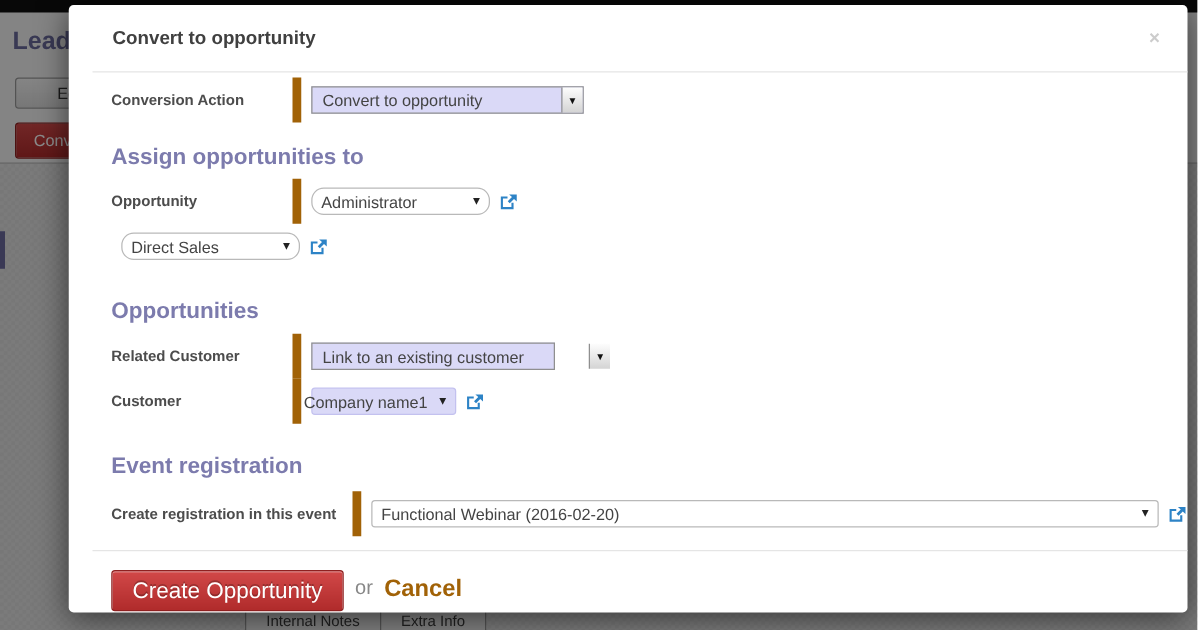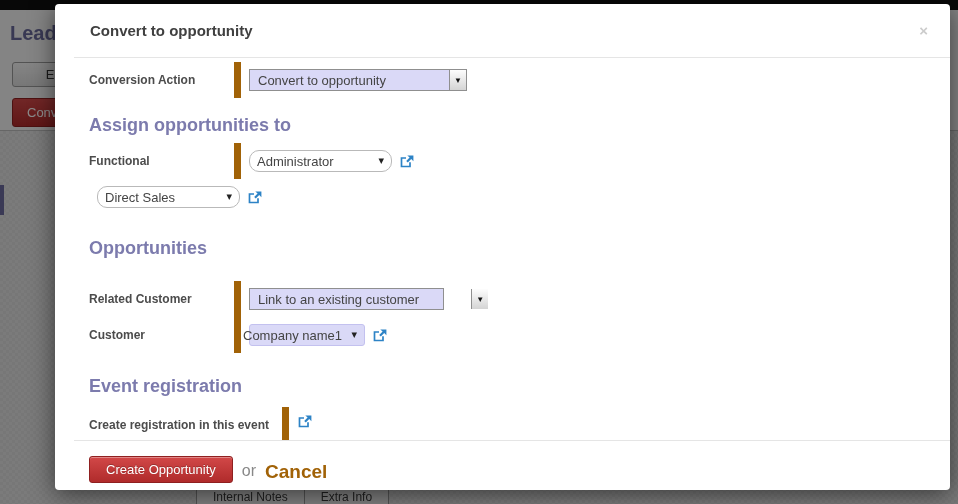--- a/index.html
+++ b/index.html
@@ -88,21 +88,21 @@
   .w-customer{width:116px;justify-content:flex-end;}
   .w-event{width:630px;}
   .extlink{display:inline-flex;cursor:pointer;flex:0 0 auto;}
   
   .modal-footer{
     flex:0 0 50px;border-top:1px solid #e5e5e5;
     display:flex;align-items:flex-start;gap:9px;padding:15px 15px 0 15px;box-sizing:border-box;
   }
   .btn-danger{
     background:linear-gradient(#d24848,#b02b2b);border:1px solid #8f2020;color:#fff;
-    font-size:13px;padding:5px 16px;border-radius:3px;cursor:pointer;
+    font-size:18px;padding:5px 16px;border-radius:3px;cursor:pointer;
     box-shadow:inset 0 1px 0 rgba(255,255,255,0.35);font-family:inherit;
     text-shadow:0 -1px 0 rgba(0,0,0,0.25);
   }
   .or-text{color:#888;font-size:16px;padding-top:6px;}
   .cancel-link{color:#a16207;font-weight:bold;font-size:19px;padding-top:5px;cursor:pointer;}
 </style>
 </head>
 <body>
 
 <div class="backdrop">
@@ -136,21 +136,21 @@
         <div class="sel sel-native w-conversion">
           <span>Convert to opportunity</span>
           <span class="native-btn">▼</span>
         </div>
       </div>
     </div>
 
     <div class="section-h">Assign opportunities to</div>
 
     <div class="form-row">
-      <div class="flabel">Functional</div>
+      <div class="flabel">Opportunity</div>
       <div class="ffield">
         <div class="sel sel-plain w-salesperson">
           <span>Administrator</span>
         </div>
         <span class="extlink">
           <svg width="16" height="15" viewBox="0 0 16 15">
             <path d="M11 8.2v4.3H2.5V4H7" fill="none" stroke="#2d83c6" stroke-width="1.7"></path>
             <path d="M8.3 1.6h6.1v5.6l-2.2-2.1-3.4 3.4-1.6-1.6 3.4-3.4z" fill="#2d83c6"></path>
           </svg>
         </span>
@@ -164,21 +164,21 @@
         </div>
         <span class="extlink">
           <svg width="16" height="15" viewBox="0 0 16 15">
             <path d="M11 8.2v4.3H2.5V4H7" fill="none" stroke="#2d83c6" stroke-width="1.7"></path>
             <path d="M8.3 1.6h6.1v5.6l-2.2-2.1-3.4 3.4-1.6-1.6 3.4-3.4z" fill="#2d83c6"></path>
           </svg>
         </span>
       </div>
     </div>
 
-    <div class="section-h" style="margin-top:24px;margin-bottom:22px;">Opportunities</div>
+    <div class="section-h" style="margin-top:24px;margin-bottom:8px;">Opportunities</div>
 
     <div class="form-row">
       <div class="flabel">Related Customer</div>
       <div class="ffield">
         <div class="sel sel-native w-related">
           <span>Link to an existing customer</span>
           <span class="native-btn">▼</span>
         </div>
       </div>
     </div>
@@ -196,20 +196,23 @@
           </svg>
         </span>
       </div>
     </div>
 
     <div class="section-h" style="margin-top:23px;margin-bottom:10px;">Event registration</div>
 
     <div class="form-row event-row">
       <div class="flabel">Create registration in this event</div>
       <div class="ffield">
+        <div class="sel sel-plain w-event">
+          <span>Functional Webinar (2016-02-20)</span>
+        </div>
         <span class="extlink">
           <svg width="16" height="15" viewBox="0 0 16 15">
             <path d="M11 8.2v4.3H2.5V4H7" fill="none" stroke="#2d83c6" stroke-width="1.7"></path>
             <path d="M8.3 1.6h6.1v5.6l-2.2-2.1-3.4 3.4-1.6-1.6 3.4-3.4z" fill="#2d83c6"></path>
           </svg>
         </span>
       </div>
     </div>
 
   </div>

